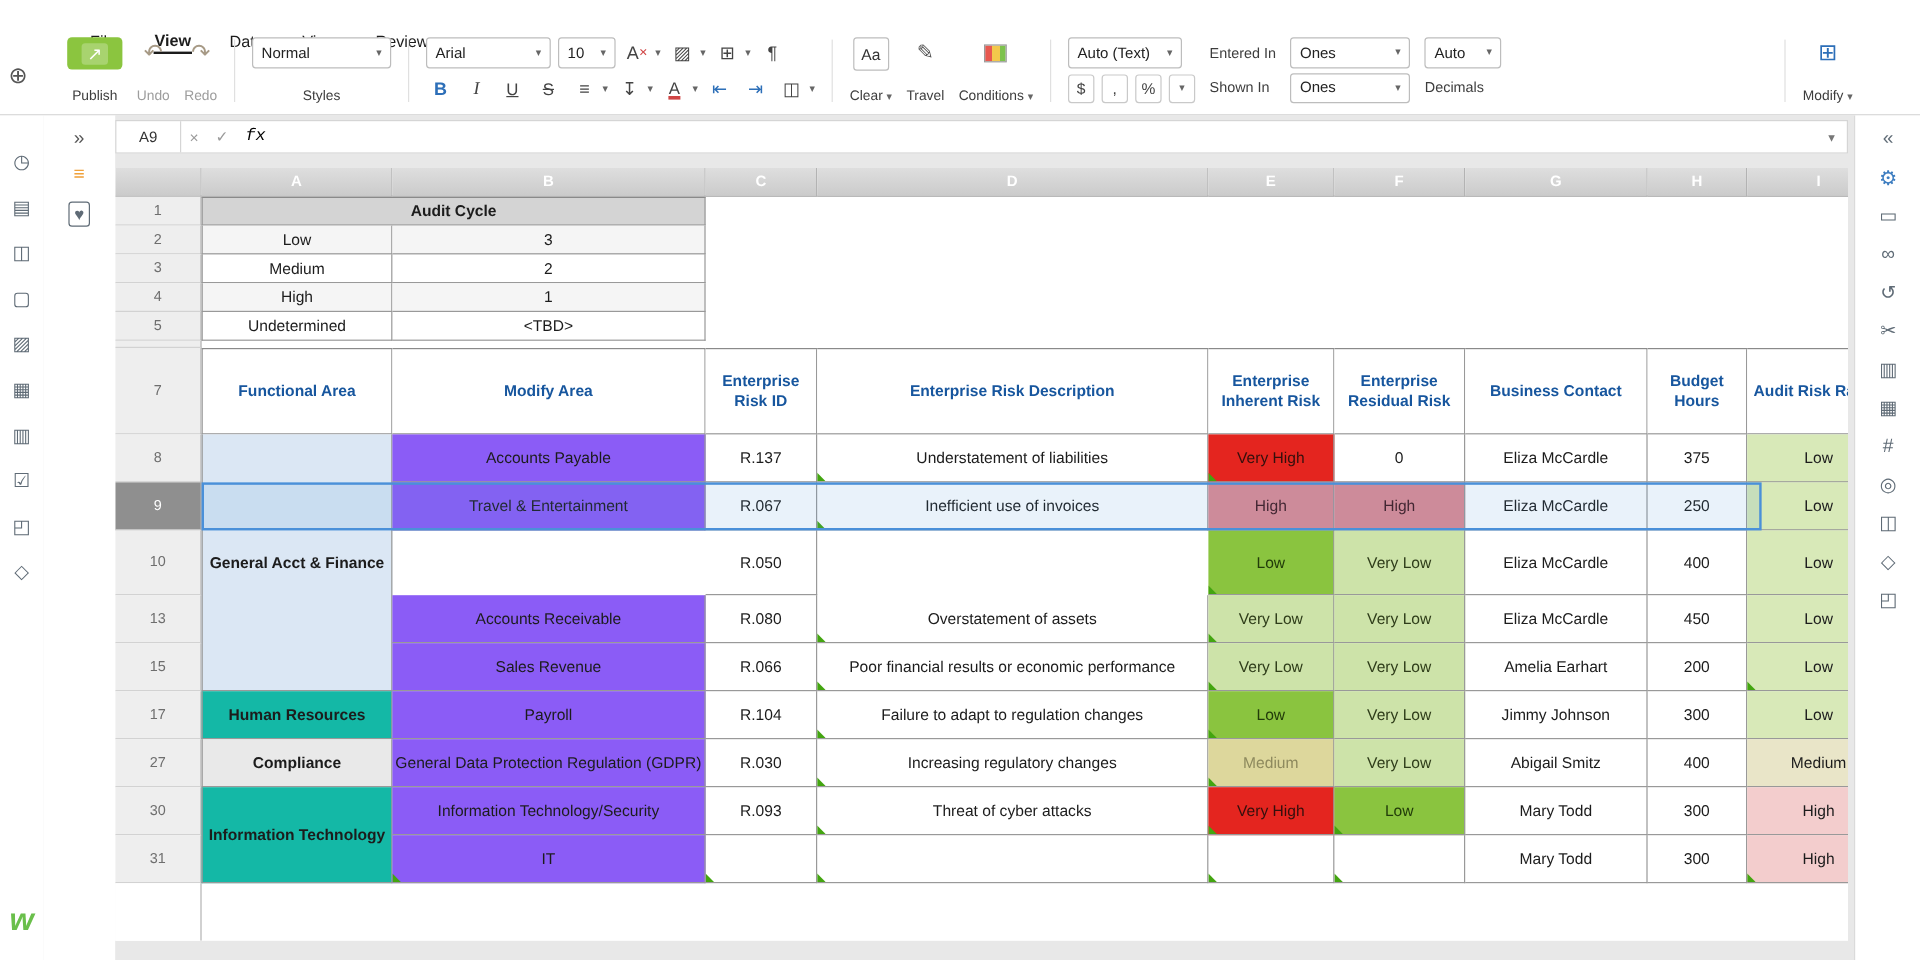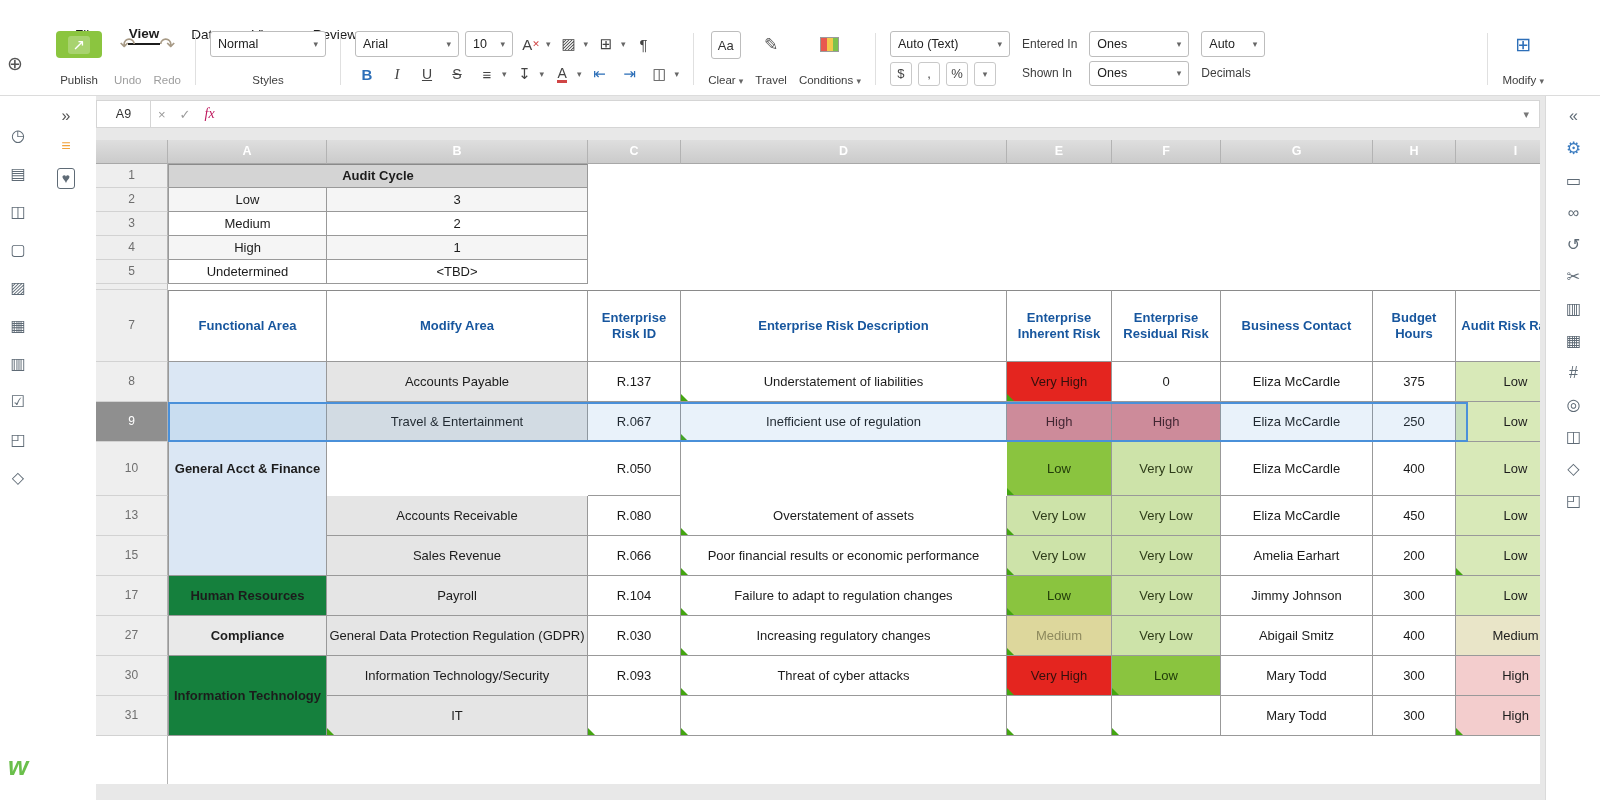--- a/index.html
+++ b/index.html
@@ -54,21 +54,21 @@
   .panel-rail .heart { color:#5f6b76; font-size:14px; border:1.5px solid #5f6b76; border-radius:3px; padding:1px 4px; line-height:1.2; }
   .right-rail { position:absolute; right:0; top:96px; width:55px; height:704px; background:#fff; border-left:1px solid #dadada; z-index:4; }
   .right-rail .rail-stack { position:absolute; top:12px; left:0; width:55px; display:flex; flex-direction:column; align-items:center; gap:16px; }
   .right-rail .gear { color:#3d7dc0; font-size:17px; }
 
   
   .formula-bar { position:absolute; left:96px; top:100px; width:1444px; height:28px; background:#fff;
     border:1px solid #d5d5d5; display:flex; align-items:center; z-index:4; }
   .name-box { width:54px; height:100%; display:flex; align-items:center; justify-content:center; font-size:12.5px; color:#333; border-right:1px solid #d5d5d5; cursor:pointer; }
   .fb-btn { font-size:13px; color:#9a9a9a; padding:0 7px; }
-  .fb-fx { font-family:Liberation Serif, serif; font-style:italic; font-size:14px; color:#be185d; padding:0 7px; }
+  .fb-fx { font-family:Liberation Mono, monospace; font-style:italic; font-size:14px; color:#000000; padding:0 7px; }
   .fb-input { flex:1; height:100%; font-size:12.5px; display:flex; align-items:center; padding:0 8px; }
   .fb-expand { font-size:11px; color:#777; padding:0 10px; cursor:pointer; }
 
   
   .sheet { position:absolute; left:96px; top:140px; width:1444px; height:644px; background:#fff; overflow:hidden; z-index:2; }
   .grid { display:grid; position:relative; width:1480px;
     grid-template-columns:72px 159px 261px 93px 326px 105px 109px 152px 83px 120px;
     grid-template-rows:24px 24px 24px 24px 24px 24px 6px 72px 40px 40px 54px 40px 40px 40px 40px 40px 40px 48px; }
   .cell { position:relative; display:flex; align-items:center; justify-content:center; text-align:center;
     font-size:13px; color:#1c1c1c; overflow:hidden; line-height:1.2; cursor:cell; }
@@ -76,22 +76,22 @@
     color:#fff; font-weight:700; font-size:12.5px; cursor:pointer; }
   .rh { background:#eeeeee; border-right:1px solid #b3b3b3; border-bottom:1px solid #d2d2d2; color:#6e6e6e; font-size:12px; cursor:pointer; }
   .rh.sel { background:#8f8f8f; color:#fff; }
   .rhp { background:#fff; border-right:1px solid #b3b3b3; }
   .tcell { border-right:1px solid #999; border-bottom:1px solid #999; }
   .bl { border-left:1px solid #999; }
   .bt { border-top:1px solid #8a8a8a; }
   .at-title { background:#d4d4d4; font-weight:700; }
   .at-alt { background:#f5f5f5; }
   .h7 { color:#17569e; font-weight:700; background:#fff; }
-  .aa { background:#e5e5e5; }
-  .fa { font-weight:700; background:#15803d; }
+  .aa { background:#8b5cf6; }
+  .fa { font-weight:700; background:#14b8a6; }
   .fa.blue { background:#dbe7f4; }
   .fa.gray { background:#e9e9e9; }
   .c-veryhigh { background:#e4251f; color:#33100d; }
   .c-high { background:#e08a92; color:#40171c; }
   .c-medium { background:#ddd79c; color:#8e8a5e; }
   .c-low { background:#8ac43f; color:#223c0a; }
   .c-verylow { background:#cde3a9; color:#2f3d1a; }
   .c-rlow { background:#d8e9b8; }
   .c-rmed { background:#e9e5c8; }
   .c-rhigh { background:#f3cdcd; }
@@ -199,21 +199,21 @@
     </div>
     <div class="tgroup">
       <button class="icon-btn">
           <span class="cond-icon"></span>
         </button>
       <span class="tlabel"><span>Conditions</span> <span class="caret">▾</span></span>
     </div>
     <div class="vsep"></div>
     <div class="tgroup2">
       <div class="trow">
-        <div class="dropdown" style="width:120px">
+        <div class="dropdown" style="width:95px">
           <span>Auto (Text)</span>
           <span class="caret">▾</span>
         </div>
       </div>
       <div class="trow">
         <button class="icon-btn sm">$</button>
         <button class="icon-btn sm">,</button>
         <button class="icon-btn sm">%</button>
         <button class="icon-btn sm">
             <span class="caret">▾</span>
@@ -363,21 +363,21 @@
     <div class="cell tcell" style="grid-area:9/4">R.137</div>
     <div class="cell tcell tri" style="grid-area:9/5">Understatement of liabilities</div>
     <div class="cell tcell tri c-veryhigh" style="grid-area:9/6">Very High</div>
     <div class="cell tcell" style="grid-area:9/7">0</div>
     <div class="cell tcell" style="grid-area:9/8">Eliza McCardle</div>
     <div class="cell tcell" style="grid-area:9/9">375</div>
     <div class="cell tcell c-rlow" style="grid-area:9/10">Low</div>
 
     <div class="cell tcell aa" style="grid-area:10/3">Travel &amp; Entertainment</div>
     <div class="cell tcell" style="grid-area:10/4">R.067</div>
-    <div class="cell tcell tri" style="grid-area:10/5">Inefficient use of regulation</div>
+    <div class="cell tcell tri" style="grid-area:10/5">Inefficient use of invoices</div>
     <div class="cell tcell c-high" style="grid-area:10/6">High</div>
     <div class="cell tcell c-high" style="grid-area:10/7">High</div>
     <div class="cell tcell" style="grid-area:10/8">Eliza McCardle</div>
     <div class="cell tcell" style="grid-area:10/9">250</div>
     <div class="cell tcell c-rlow" style="grid-area:10/10">Low</div>
 
     <div class="cell tcell" style="grid-area:11/4">R.050</div>
     <div class="cell tcell tri c-low" style="grid-area:11/6">Low</div>
     <div class="cell tcell c-verylow" style="grid-area:11/7">Very Low</div>
     <div class="cell tcell" style="grid-area:11/8">Eliza McCardle</div>

